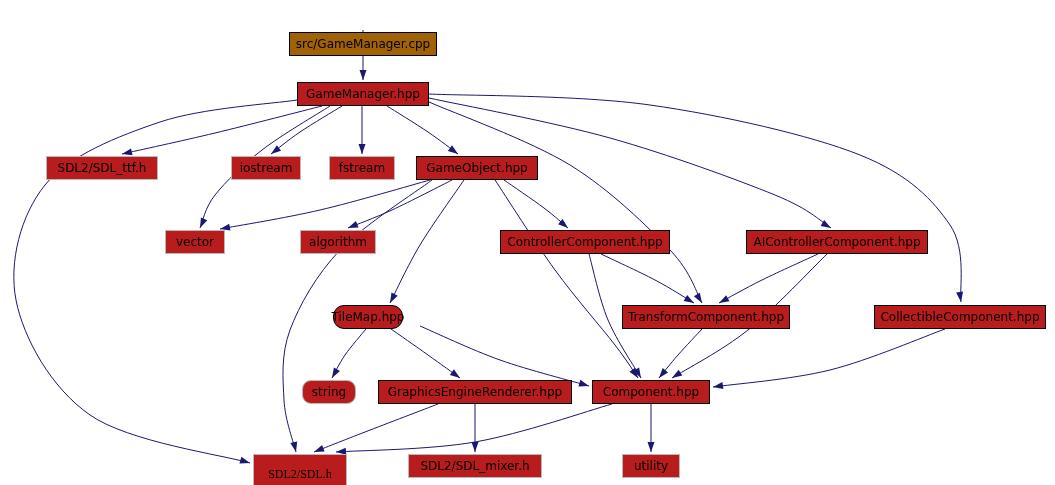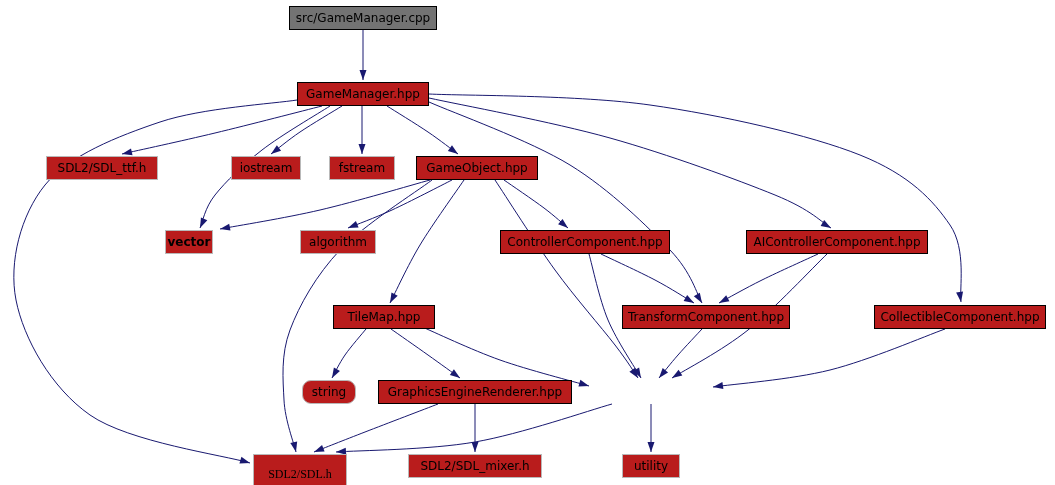--- a/index.html
+++ b/index.html
@@ -25,21 +25,21 @@
     font-size: 12px;
     line-height: 1;
     color: #000000;
     background: #b91c1c;
     border: 1px solid #000000;
     white-space: nowrap;
     padding: 0 3px;
   }
   .node.external { border-color: #b9b9b9; }
   .node.internal { cursor: pointer; }
-  .node.source { background: #737373; }
+  .node.source { background: #a16207; margin-top: 26px; }
 </style>
 </head>
 <body>
 
 <div id="diagram">
     <svg id="edges-layer" width="1055" height="485" viewBox="0 0 1055 485">
       <path d="M363,30 L363,80" fill="none" stroke="#191970" stroke-width="1"></path>
       <polygon points="363,80 359.5,70 366.5,70" fill="#191970"></polygon>
       <path d="M322,106 C304.1666666666667,110.5 248.33333333333334,125 215,133 C181.66666666666666,141 137.5,150.5 122,154" fill="none" stroke="#191970" stroke-width="1"></path>
       <polygon points="122,154 130.9834969706558,148.38334777841658 132.5253230706983,155.21143479289054" fill="#191970"></polygon>
@@ -97,25 +97,26 @@
       <polygon points="336,452 345.7230719852122,447.79145260566276 346.22537090695744,454.77340761792215" fill="#191970"></polygon>
       <path d="M651,404 L651,452" fill="none" stroke="#191970" stroke-width="1"></path>
       <polygon points="651,452 647.5,442 654.5,442" fill="#191970"></polygon>
     </svg>
     <div class="node source" style="left: 289px; top: 6px; width: 148px; height: 24px; border-color: rgb(0, 0, 0);">src/GameManager.cpp</div>
     <div class="node internal" style="left: 297px; top: 82px; width: 132px; height: 24px; border-color: rgb(0, 0, 0);">GameManager.hpp</div>
     <div class="node external" style="left: 46px; top: 156px; width: 112px; height: 24px; border-color: rgb(185, 185, 185);">SDL2/SDL_ttf.h</div>
     <div class="node external" style="left: 231px; top: 156px; width: 70px; height: 24px; border-color: rgb(185, 185, 185);">iostream</div>
     <div class="node external" style="left: 329px; top: 156px; width: 66px; height: 24px; border-color: rgb(185, 185, 185);">fstream</div>
     <div class="node internal" style="left: 416px; top: 156px; width: 122px; height: 24px; border-color: rgb(0, 0, 0);">GameObject.hpp</div>
-    <div class="node external" style="left: 165px; top: 230px; width: 48px; height: 24px; border-color: rgb(185, 185, 185); font-weight: bold;">vector</div>
+    <div class="node external" style="left: 165px; top: 230px; width: 60px; height: 24px; border-color: rgb(185, 185, 185);">vector</div>
     <div class="node external" style="left: 300px; top: 230px; width: 76px; height: 24px; border-color: rgb(185, 185, 185);">algorithm</div>
     <div class="node internal" style="left: 500px; top: 230px; width: 170px; height: 24px; border-color: rgb(0, 0, 0);">ControllerComponent.hpp</div>
     <div class="node internal" style="left: 746px; top: 230px; width: 182px; height: 24px; border-color: rgb(0, 0, 0);">AIControllerComponent.hpp</div>
-    <div class="node internal" style="left: 333px; top: 305px; width: 102px; height: 24px; border-color: rgb(0, 0, 0);">TileMap.hpp</div>
+    <div class="node internal" style="left: 333px; top: 305px; width: 70px; height: 24px; border-color: rgb(0, 0, 0); border-radius: 11px;">TileMap.hpp</div>
     <div class="node internal" style="left: 622px; top: 305px; width: 168px; height: 24px; border-color: rgb(0, 0, 0);">TransformComponent.hpp</div>
     <div class="node internal" style="left: 874px; top: 305px; width: 172px; height: 24px; border-color: rgb(0, 0, 0);">CollectibleComponent.hpp</div>
     <div class="node external" style="left: 302px; top: 380px; width: 54px; height: 24px; border-color: rgb(185, 185, 185); border-radius: 9px;">string</div>
     <div class="node internal" style="left: 378px; top: 380px; width: 194px; height: 24px; border-color: rgb(0, 0, 0);">GraphicsEngineRenderer.hpp</div>
+    <div class="node internal" style="left: 592px; top: 380px; width: 118px; height: 24px; border-color: rgb(0, 0, 0);">Component.hpp</div>
     <div class="node external" style="left: 253px; top: 454px; width: 94px; height: 40px; border-color: rgb(185, 185, 185); font-family: Liberation Serif, serif;">SDL2/SDL.h</div>
     <div class="node external" style="left: 408px; top: 454px; width: 134px; height: 24px; border-color: rgb(185, 185, 185);">SDL2/SDL_mixer.h</div>
     <div class="node external" style="left: 622px; top: 454px; width: 58px; height: 24px; border-color: rgb(185, 185, 185);">utility</div>
   </div>
 
 </body></html>

